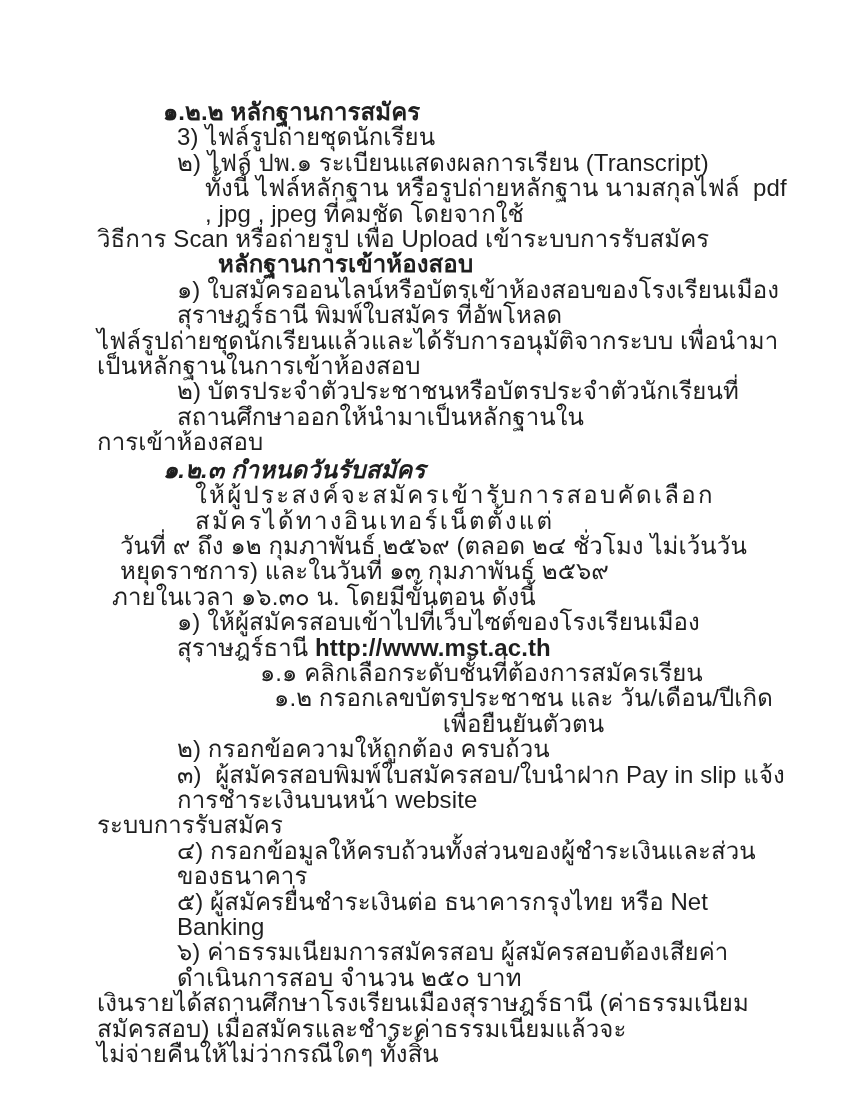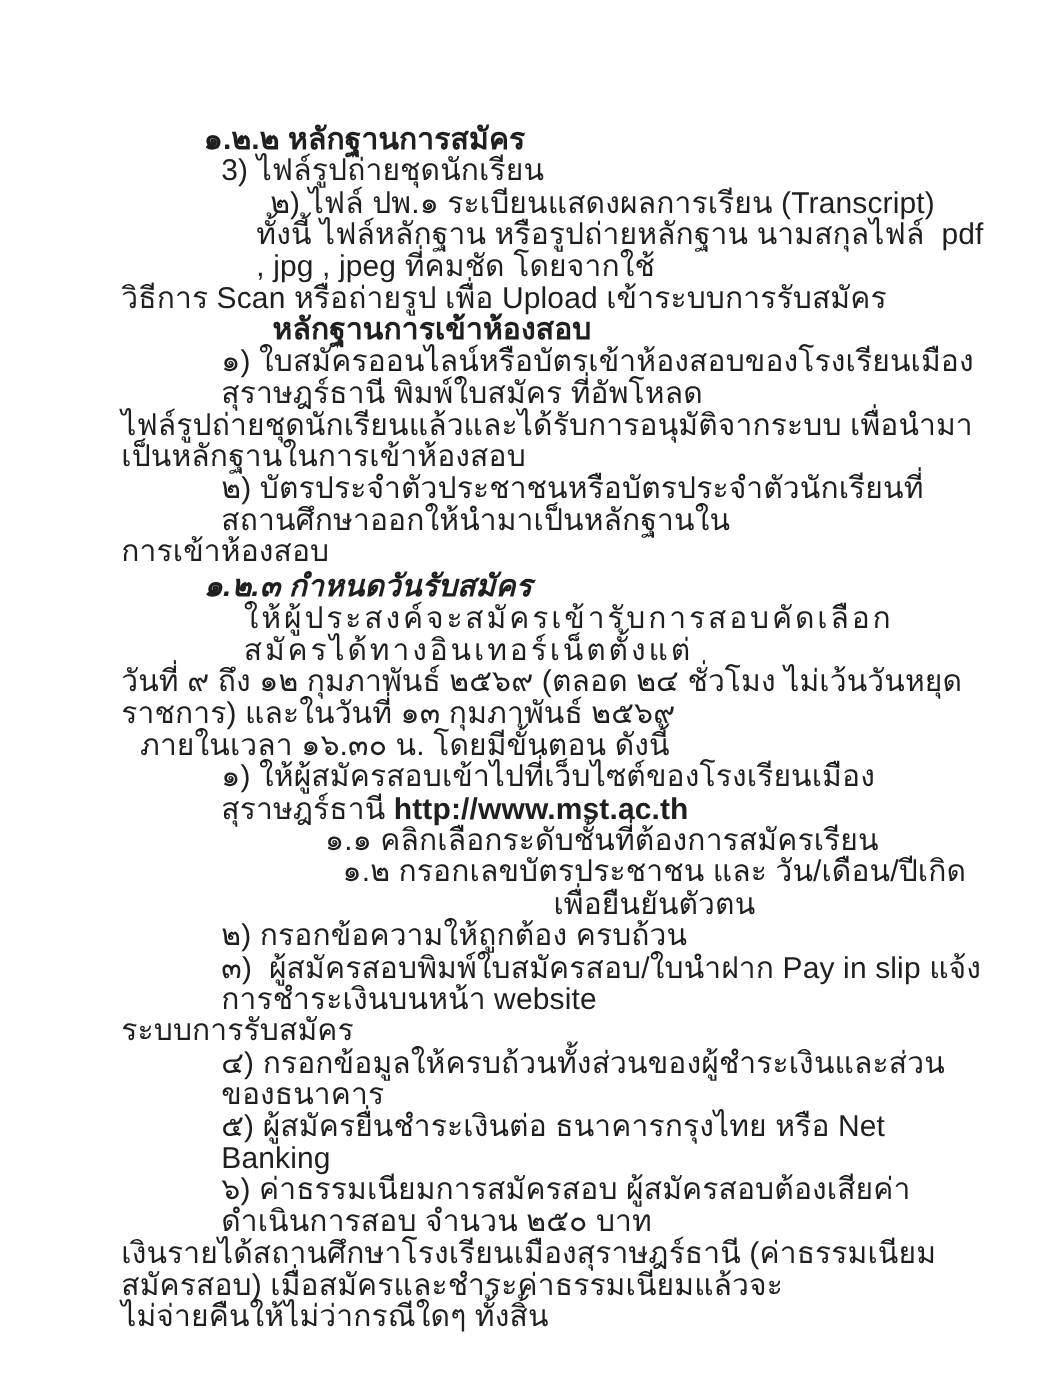--- a/index.html
+++ b/index.html
@@ -33,31 +33,31 @@
   .line b {
     font-weight: 700;
   }
 </style>
 </head>
 <body>
 
 <div class="doc-page">
     <div class="line" style="padding-left: 66px;"><b>๑.๒.๒ หลักฐานการสมัคร</b></div>
     <div class="line" style="padding-left: 80px;"><span>3) ไฟล์รูปถ่ายชุดนักเรียน</span></div>
-    <div class="line" style="padding-left: 80px; text-align: center;"><span>๒) ไฟล์ ปพ.๑ ระเบียนแสดงผลการเรียน (Transcript)</span></div>
+    <div class="line" style="padding-left: 80px;"><span>๒) ไฟล์ ปพ.๑ ระเบียนแสดงผลการเรียน (Transcript)</span></div>
     <div class="line" style="padding-left: 108px;"><span>ทั้งนี้ ไฟล์หลักฐาน หรือรูปถ่ายหลักฐาน นามสกุลไฟล์  pdf , jpg , jpeg ที่คมชัด โดยจากใช้</span></div>
     <div class="line" style="padding-left: 0px;"><span>วิธีการ Scan หรือถ่ายรูป เพื่อ Upload เข้าระบบการรับสมัคร</span></div>
     <div class="line" style="padding-left: 121px;"><b>หลักฐานการเข้าห้องสอบ</b></div>
     <div class="line" style="padding-left: 80px;"><span>๑) ใบสมัครออนไลน์หรือบัตรเข้าห้องสอบของโรงเรียนเมืองสุราษฎร์ธานี พิมพ์ใบสมัคร ที่อัพโหลด</span></div>
     <div class="line" style="padding-left: 0px;"><span>ไฟล์รูปถ่ายชุดนักเรียนแล้วและได้รับการอนุมัติจากระบบ เพื่อนำมาเป็นหลักฐานในการเข้าห้องสอบ</span></div>
     <div class="line" style="padding-left: 80px;"><span>๒) บัตรประจำตัวประชาชนหรือบัตรประจำตัวนักเรียนที่สถานศึกษาออกให้นำมาเป็นหลักฐานใน</span></div>
     <div class="line" style="padding-left: 0px;"><span>การเข้าห้องสอบ</span></div>
     <div class="line" style="padding-left: 66px; margin-top: 2px; font-style: italic;"><b>๑.๒.๓ กำหนดวันรับสมัคร</b></div>
     <div class="line wide" style="padding-left: 98px;"><span>ให้ผู้ประสงค์จะสมัครเข้ารับการสอบคัดเลือก สมัครได้ทางอินเทอร์เน็ตตั้งแต่</span></div>
-    <div class="line" style="padding-left: 0px;"><span>วันที่ ๙ ถึง ๑๒ กุมภาพันธ์ ๒๕๖๙ (ตลอด ๒๔ ชั่วโมง ไม่เว้นวันหยุดราชการ) และในวันที่ ๑๓ กุมภาพันธ์ ๒๕๖๙</span></div>
+    <div class="line" style="padding-left: 0px; margin-left: 23px;"><span>วันที่ ๙ ถึง ๑๒ กุมภาพันธ์ ๒๕๖๙ (ตลอด ๒๔ ชั่วโมง ไม่เว้นวันหยุดราชการ) และในวันที่ ๑๓ กุมภาพันธ์ ๒๕๖๙</span></div>
     <div class="line" style="padding-left: 0px; margin-left: 15px;"><span>ภายในเวลา ๑๖.๓๐ น. โดยมีขั้นตอน ดังนี้</span></div>
     <div class="line" style="padding-left: 80px;"><span>๑) ให้ผู้สมัครสอบเข้าไปที่เว็บไซต์ของโรงเรียนเมืองสุราษฎร์ธานี </span><b>http://www.mst.ac.th</b></div>
     <div class="line" style="padding-left: 163px;"><span>๑.๑ คลิกเลือกระดับชั้นที่ต้องการสมัครเรียน</span></div>
     <div class="line" style="padding-left: 163px; text-align: center;"><span>๑.๒ กรอกเลขบัตรประชาชน และ วัน/เดือน/ปีเกิด เพื่อยืนยันตัวตน</span></div>
     <div class="line" style="padding-left: 80px;"><span>๒) กรอกข้อความให้ถูกต้อง ครบถ้วน</span></div>
     <div class="line" style="padding-left: 80px;"><span>๓)  ผู้สมัครสอบพิมพ์ใบสมัครสอบ/ใบนำฝาก Pay in slip แจ้งการชำระเงินบนหน้า website</span></div>
     <div class="line" style="padding-left: 0px;"><span>ระบบการรับสมัคร</span></div>
     <div class="line" style="padding-left: 80px;"><span>๔) กรอกข้อมูลให้ครบถ้วนทั้งส่วนของผู้ชำระเงินและส่วนของธนาคาร</span></div>
     <div class="line" style="padding-left: 80px;"><span>๕) ผู้สมัครยื่นชำระเงินต่อ ธนาคารกรุงไทย หรือ Net Banking</span></div>
     <div class="line" style="padding-left: 80px;"><span>๖) ค่าธรรมเนียมการสมัครสอบ ผู้สมัครสอบต้องเสียค่าดำเนินการสอบ จำนวน ๒๕๐ บาท</span></div>

